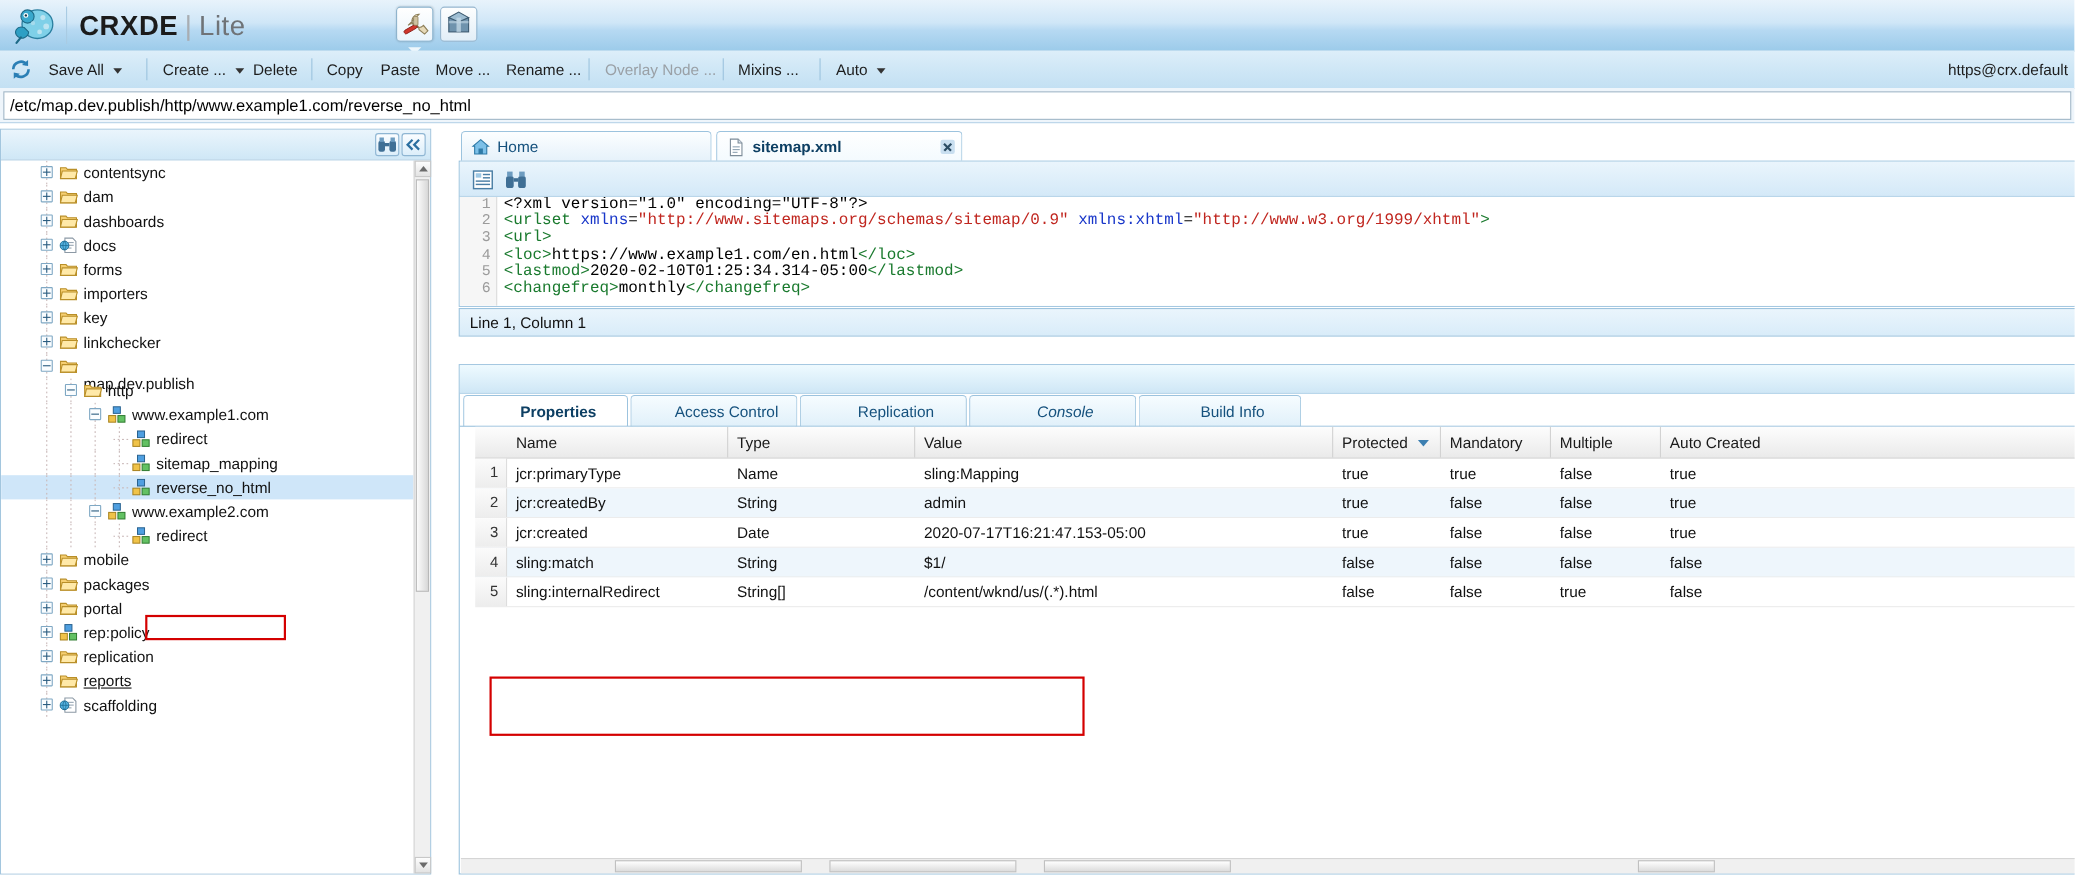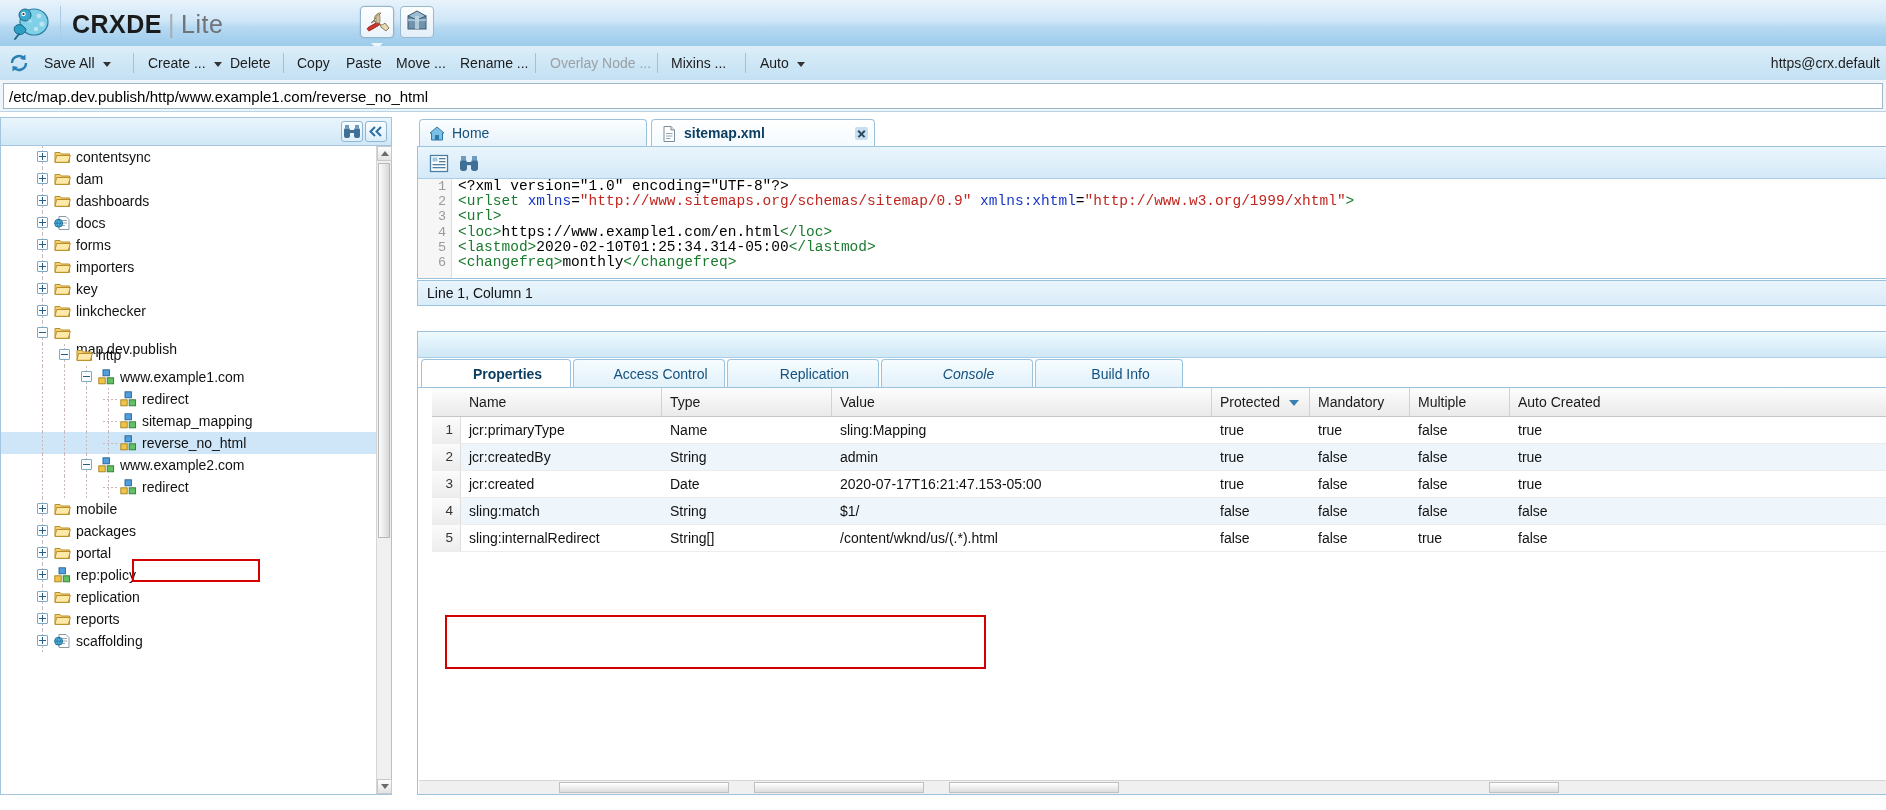--- a/index.html
+++ b/index.html
@@ -583,21 +583,21 @@
             </svg></span>
           <span class="lbl" style="left: 75px;">replication</span>
         </div>
         <div class="trow">
           <div class="vline" style="left: 41px;"></div>
           <div class="tgl plus" style="left: 36px;"></div>
           <span class="ico" style="left: 53px;"><svg width="17" height="16" viewBox="0 0 17 16">
               <path d="M1 3.5 L6 3.5 L7.3 5 L15.5 5 L15.5 13.5 L1 13.5 Z" fill="#f6cf72" stroke="#b98f28" stroke-width="1"></path>
               <path d="M2.6 6.5 L16.3 6.5 L14.4 13.3 L1 13.3 Z" fill="#ffe9a8" stroke="#b98f28" stroke-width="1"></path>
             </svg></span>
-          <span class="lbl" style="left: 75px;">reports</span>
+          <span class="lbl" style="left: 75px; text-decoration: underline;">reports</span>
         </div>
         <div class="trow">
           <div class="vline" style="left: 41px;"></div>
           <div class="tgl plus" style="left: 36px;"></div>
           <span class="ico" style="left: 53px;"><svg width="17" height="16" viewBox="0 0 17 16">
               <path d="M5 1.5 L12 1.5 L15 4.5 L15 14.5 L5 14.5 Z" fill="#fff" stroke="#8c99a5" stroke-width="1"></path>
               <rect x="7" y="5" width="6" height="1" fill="#9aa8b5"></rect>
               <rect x="7" y="7.5" width="6" height="1" fill="#9aa8b5"></rect>
               <rect x="7" y="10" width="4" height="1" fill="#9aa8b5"></rect>
               <circle cx="4.6" cy="8.2" r="4" fill="#56b3e0" stroke="#1d6c94" stroke-width=".9"></circle>

